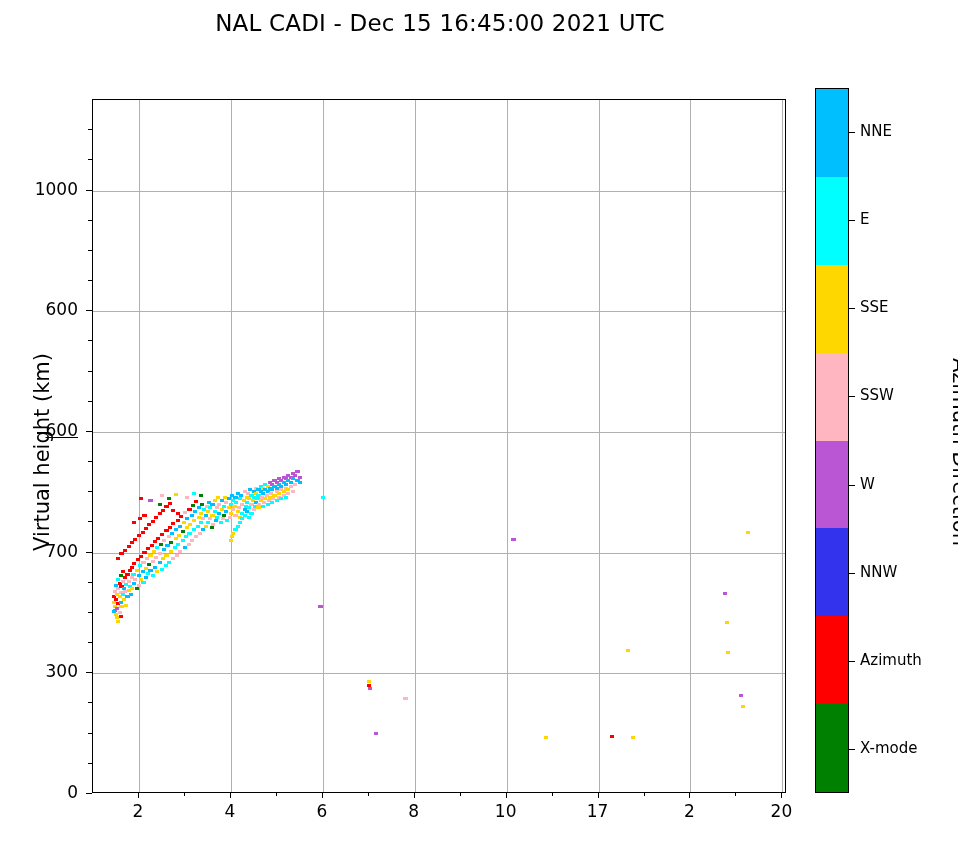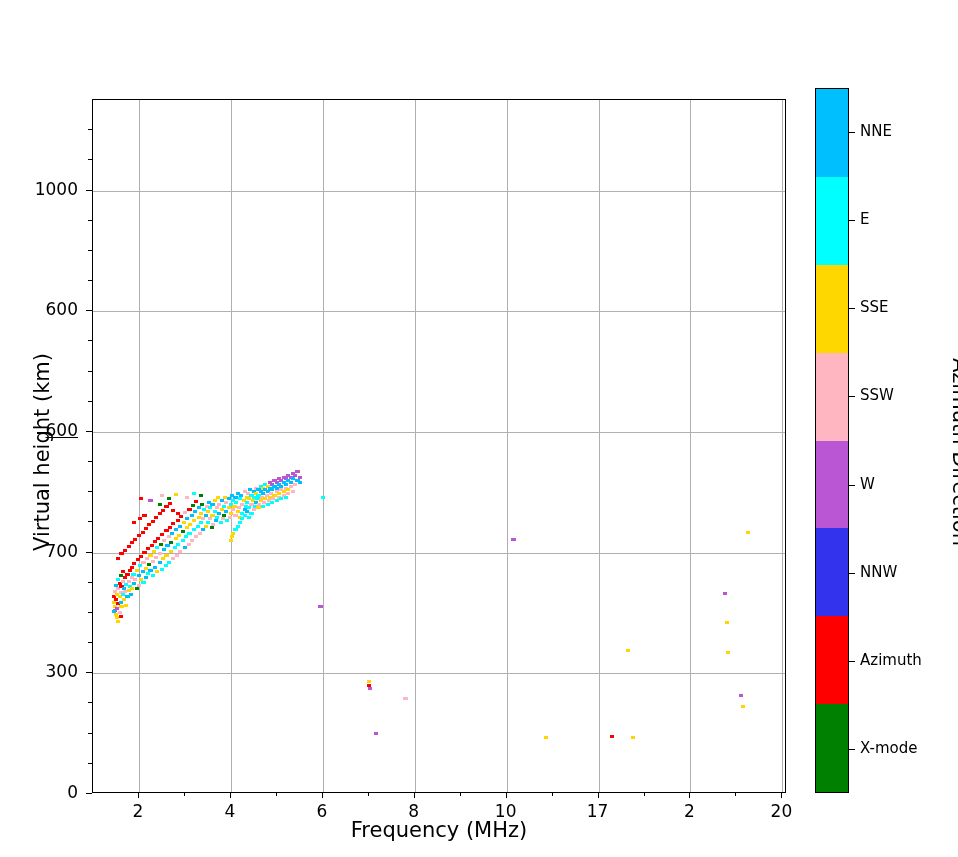--- a/index.html
+++ b/index.html
@@ -72,20 +72,21 @@
     position:absolute;left:795px;top:440px;width:330px;
     text-align:center;font-size:21px;color:#000;
     transform:rotate(90deg);transform-origin:center center;
   }
 </style>
 </head>
 <body>
 
 <div id="root">
 
+  <div id="title">NAL CADI - Dec 15 16:45:00 2021 UTC</div>
 
   <div id="plot">
       <div class="gridv" style="left: 45.9603px;"></div>
       <div class="gridv" style="left: 137.881px;"></div>
       <div class="gridv" style="left: 229.801px;"></div>
       <div class="gridv" style="left: 321.722px;"></div>
       <div class="gridv" style="left: 413.642px;"></div>
       <div class="gridv" style="left: 505.563px;"></div>
       <div class="gridv" style="left: 597.483px;"></div>
       <div class="gridv" style="left: 689.404px;"></div>
@@ -424,21 +425,20 @@
       <div class="pt" style="left: 537.965px; top: 636.377px; width: 4.13642px; background: rgb(255, 215, 0);"></div>
       <div class="pt" style="left: 533.369px; top: 548.872px; width: 4.13642px; background: rgb(255, 215, 0);"></div>
       <div class="pt" style="left: 629.885px; top: 492.145px; width: 4.13642px; background: rgb(186, 85, 211);"></div>
       <div class="pt" style="left: 632.183px; top: 520.509px; width: 4.13642px; background: rgb(255, 215, 0);"></div>
       <div class="pt" style="left: 633.103px; top: 550.683px; width: 4.13642px; background: rgb(255, 215, 0);"></div>
       <div class="pt" style="left: 652.866px; top: 431.194px; width: 4.13642px; background: rgb(255, 215, 0);"></div>
       <div class="pt" style="left: 645.972px; top: 594.133px; width: 4.13642px; background: rgb(186, 85, 211);"></div>
       <div class="pt" style="left: 648.27px; top: 604.996px; width: 4.13642px; background: rgb(255, 215, 0);"></div>
     </div>
 
-  <div id="xlabel">Frequency (MHz)</div>
   <div id="ylabel">Virtual height (km)</div>
 
   <div id="cbar">
       <div class="cseg" style="height: 12.5%; background: rgb(0, 191, 255);"></div>
       <div class="cseg" style="height: 12.5%; background: rgb(0, 255, 255);"></div>
       <div class="cseg" style="height: 12.5%; background: rgb(255, 215, 0);"></div>
       <div class="cseg" style="height: 12.5%; background: rgb(255, 182, 193);"></div>
       <div class="cseg" style="height: 12.5%; background: rgb(186, 85, 211);"></div>
       <div class="cseg" style="height: 12.5%; background: rgb(51, 51, 238);"></div>
       <div class="cseg" style="height: 12.5%; background: rgb(255, 0, 0);"></div>

